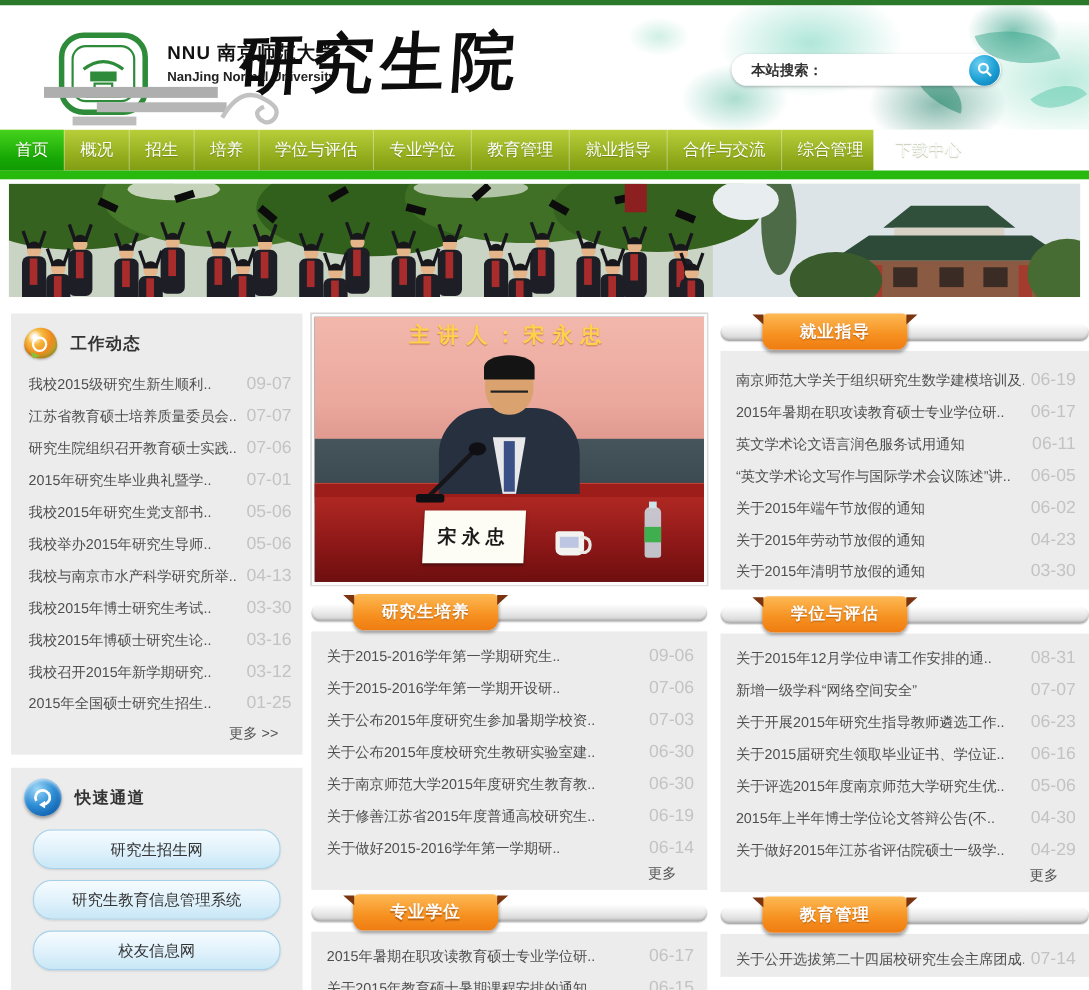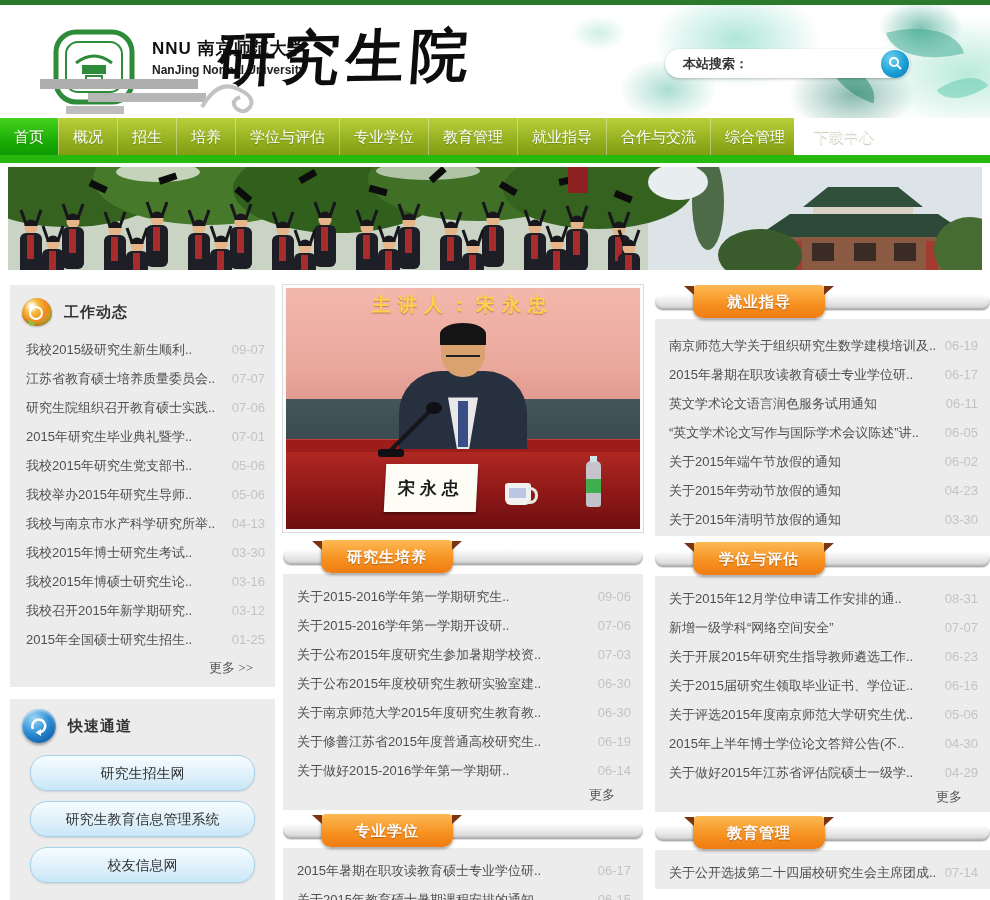--- a/index.html
+++ b/index.html
@@ -74,22 +74,22 @@
   .bubble-icon::before { content:""; position:absolute; left:7px; top:8px; width:10px; height:10px; border:2px solid #fff; border-radius:50%; }
   .quick-icon { width:34px; height:34px; border-radius:50%;
     background:radial-gradient(circle at 35% 28%, #9fd8f7, #2f8fd6 45%, #0c5aa8 85%);
     box-shadow:0 2px 3px rgba(0,0,0,.35), inset 0 2px 3px rgba(255,255,255,.6);
     display:flex; align-items:center; justify-content:center; color:#fff; font-size:16px; font-weight:bold; }
 
   .news-list { display:block; }
   .news-item { display:flex; justify-content:space-between; align-items:center; height:29px;
     padding:0 10px 0 16px; text-decoration:none; }
   .news-title { font-size:13px; color:#4f4f4f; white-space:nowrap; overflow:hidden; }
-  .news-date { font-size:13px; color:#c3c3c3; margin-left:6px; flex-shrink:0; }
-  .more-row { text-align:right; padding:4px 22px 10px 0;font-family:Liberation Serif, serif; }
+  .news-date { font-size:16px; color:#c3c3c3; margin-left:6px; flex-shrink:0; }
+  .more-row { text-align:right; padding:4px 22px 10px 0; }
   .more-link { font-size:13px; color:#555; text-decoration:none; }
 
   .quick-list { padding:6px 0 20px; }
   .quick-btn { display:block; width:225px; height:36px; margin:0 auto 10px; line-height:34px; text-align:center;
     font-size:14px; color:#333; text-decoration:none; border:1px solid #a5d2ea; border-radius:17px;
     background:linear-gradient(#f6fcff, #dff1fb 55%, #c8e7f6); box-shadow:0 1px 2px rgba(0,0,0,.12); }
 
   
   .photo { position:relative; width:360px; height:247px; border:3px solid #fbfbfb; outline:1px solid #dcdcdc;
     background:#3c4a50; overflow:hidden; margin-bottom:8px; }

